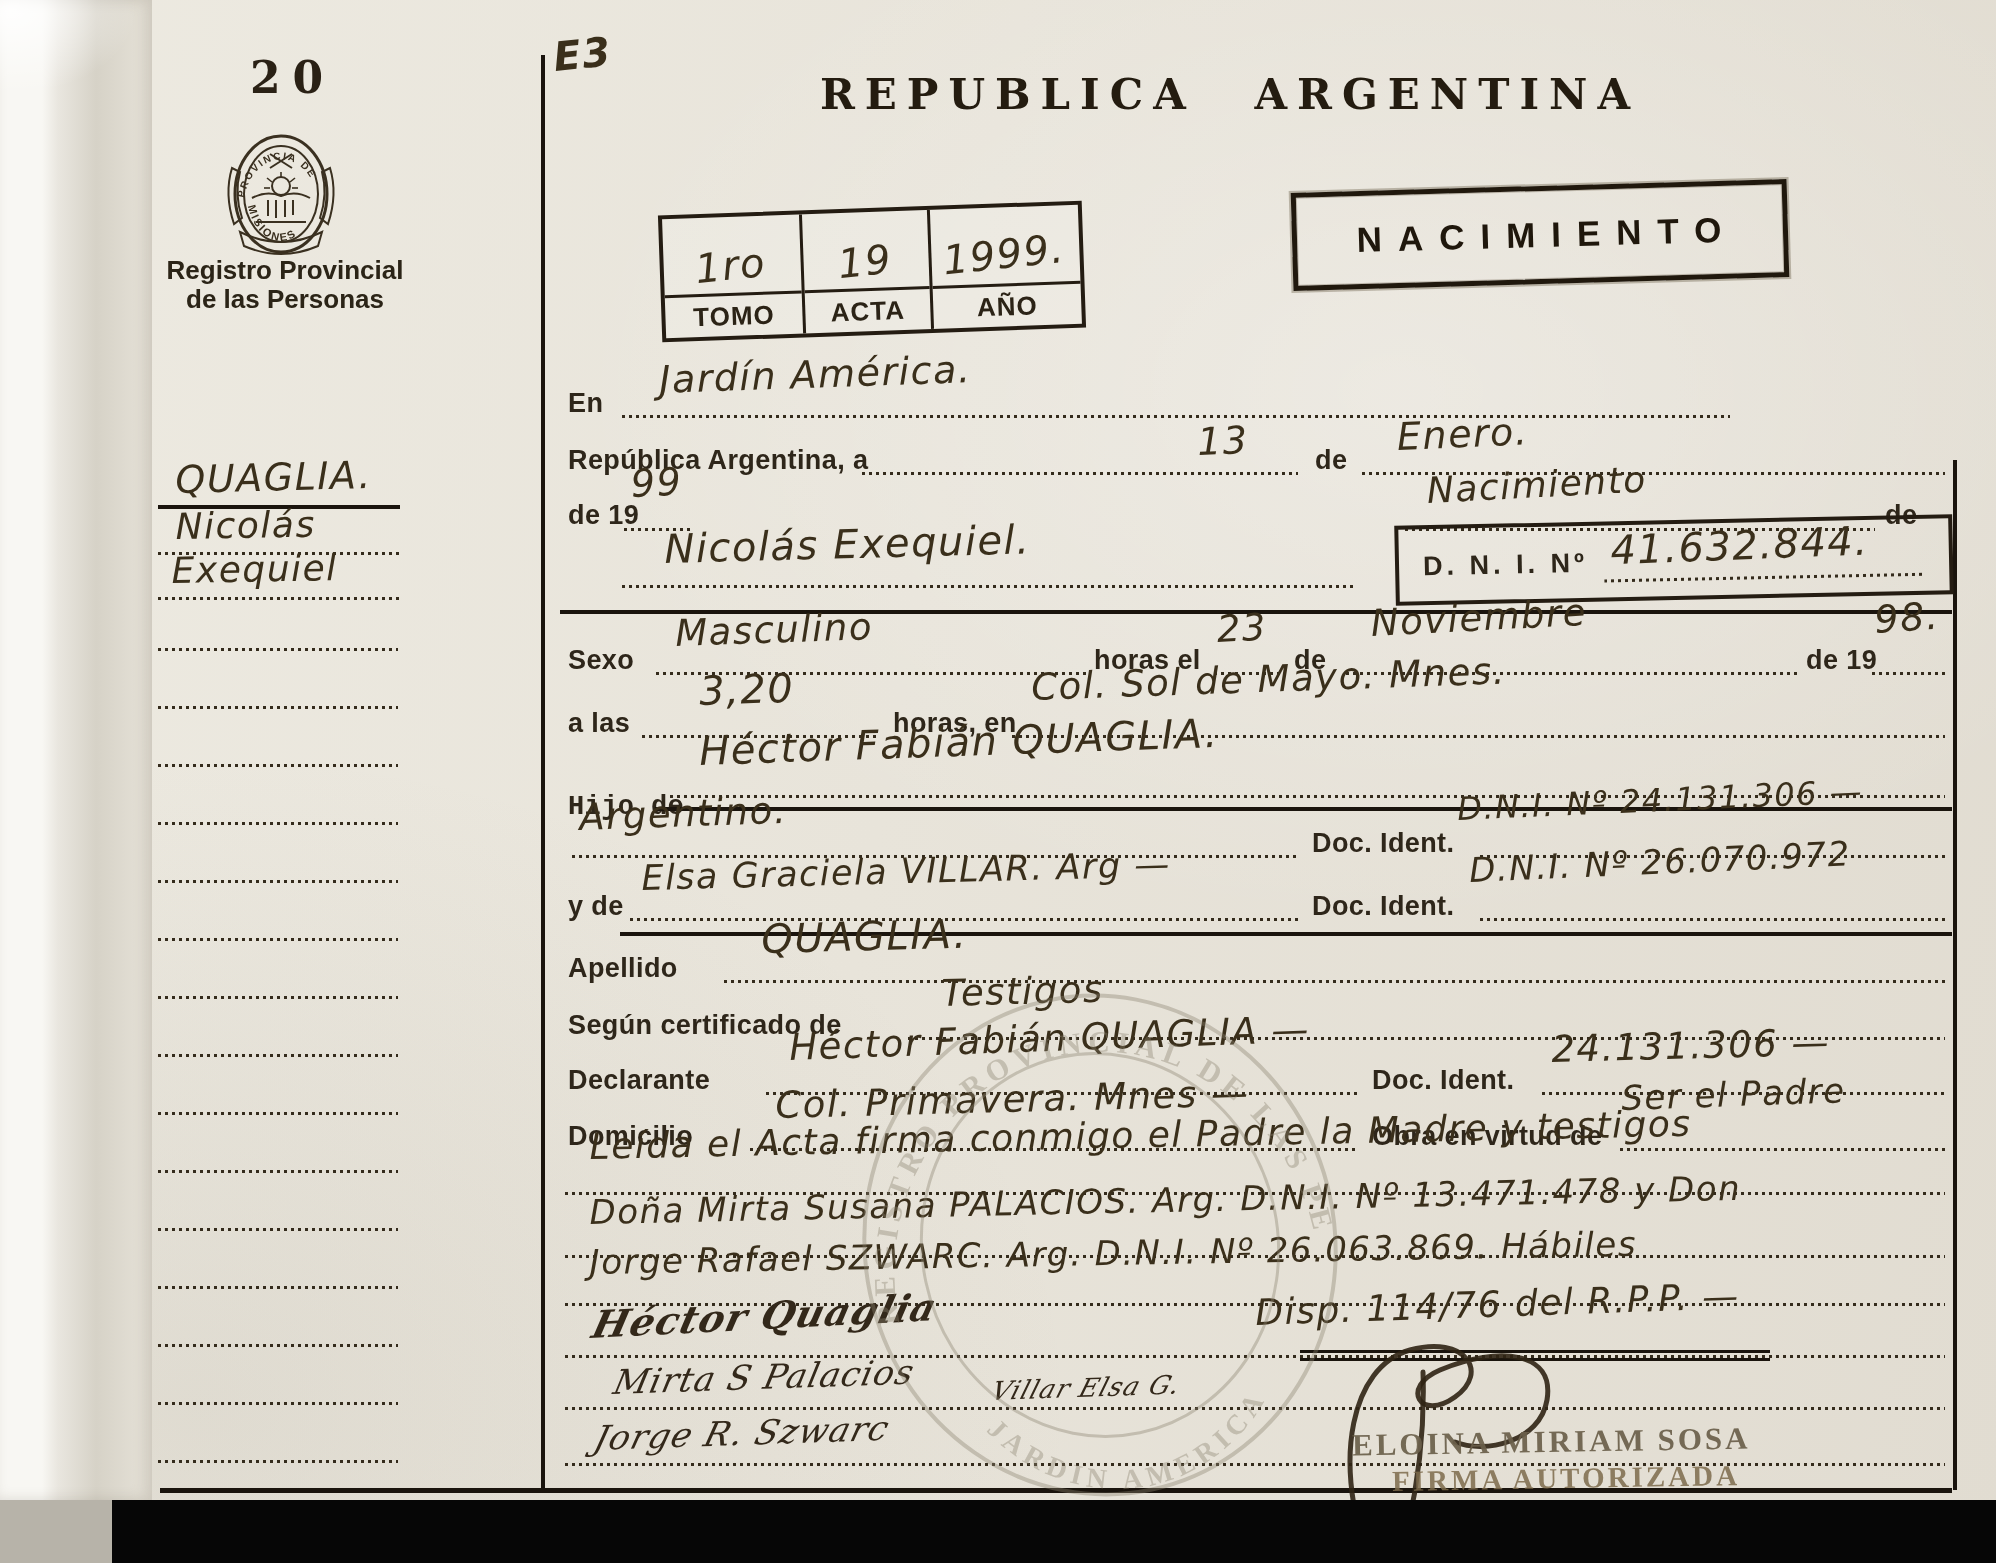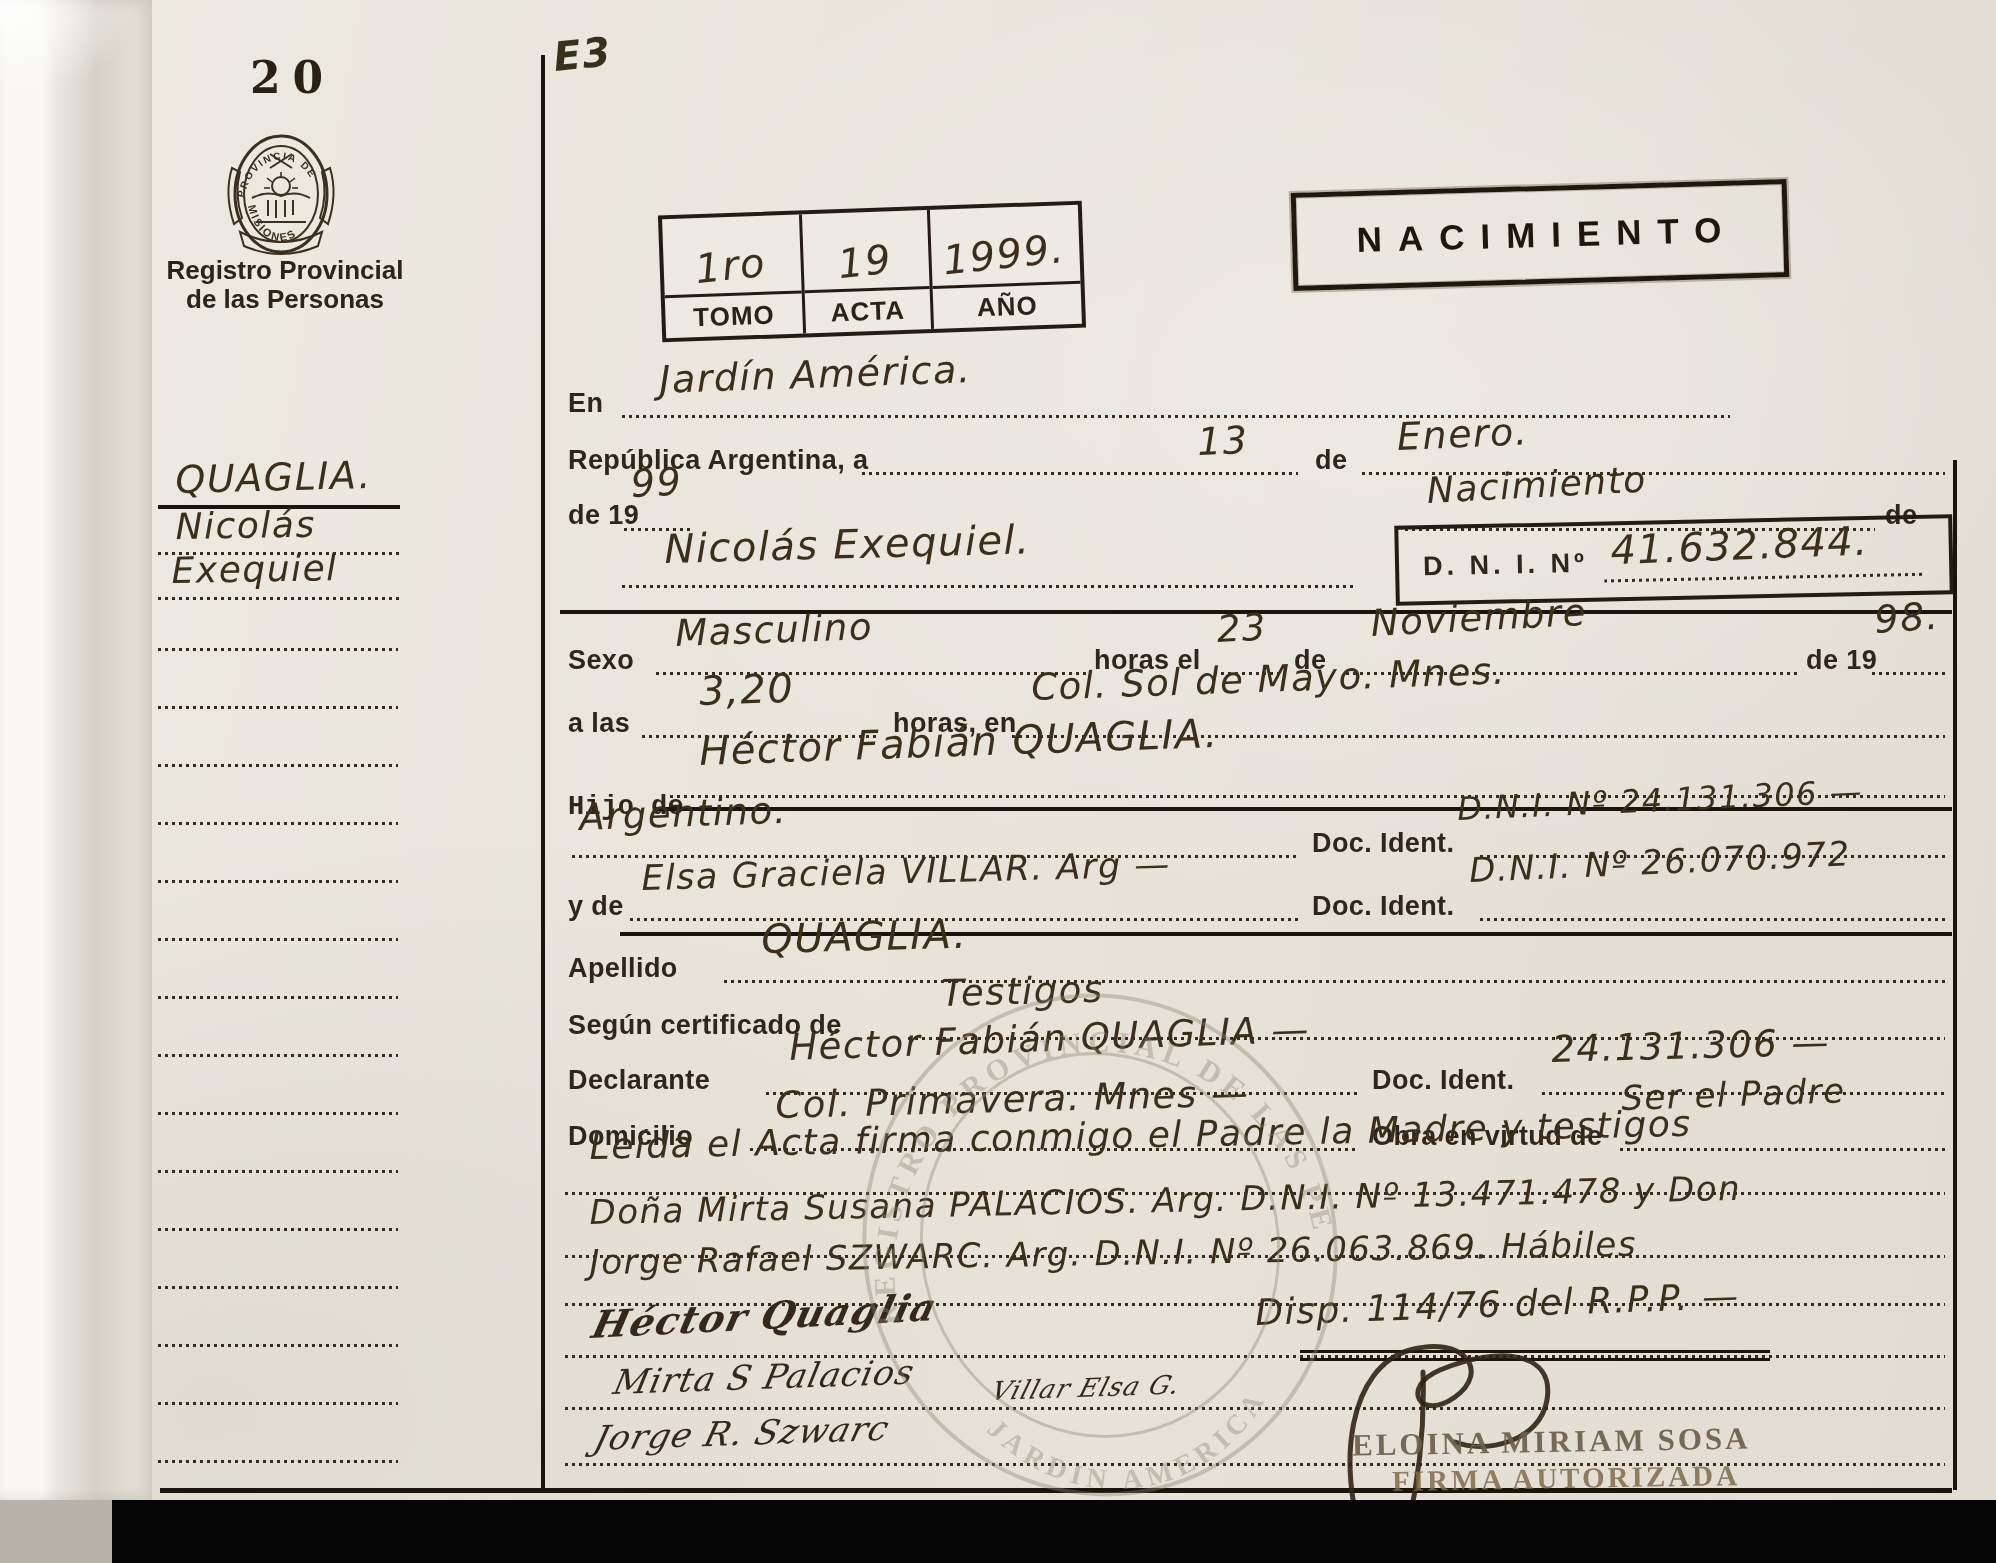--- a/index.html
+++ b/index.html
@@ -125,20 +125,21 @@
       <div class="dot margin-dot" style="top: 1344px;"></div>
       <div class="dot margin-dot" style="top: 1402px;"></div>
       <div class="dot margin-dot" style="top: 1460px;"></div>
     </div>
 
   <div class="rule" style="left:541px;top:55px;width:4px;height:1435px;"></div>
   <div class="rule" style="left:1953px;top:460px;width:4px;height:1030px;"></div>
 
   <div class="abs hand" style="left:556px;top:34px;font-size:40px;transform:rotate(-6deg);font-weight:700;">E3</div>
 
+  <div class="abs doc-title" style="left:800px;top:70px;width:860px;">REPUBLICA ARGENTINA</div>
 
   <div class="abs tomo-table" style="left:660px;top:208px;transform:rotate(-2deg);">
     <div class="tomo-cell">
       <div class="tomo-val">
           <span class="hand" style="font-size:40px;transform:rotate(-4deg);">1ro</span>
         </div>
       <div class="tomo-lab">TOMO</div>
     </div>
     <div class="tomo-cell">
       <div class="tomo-val">

